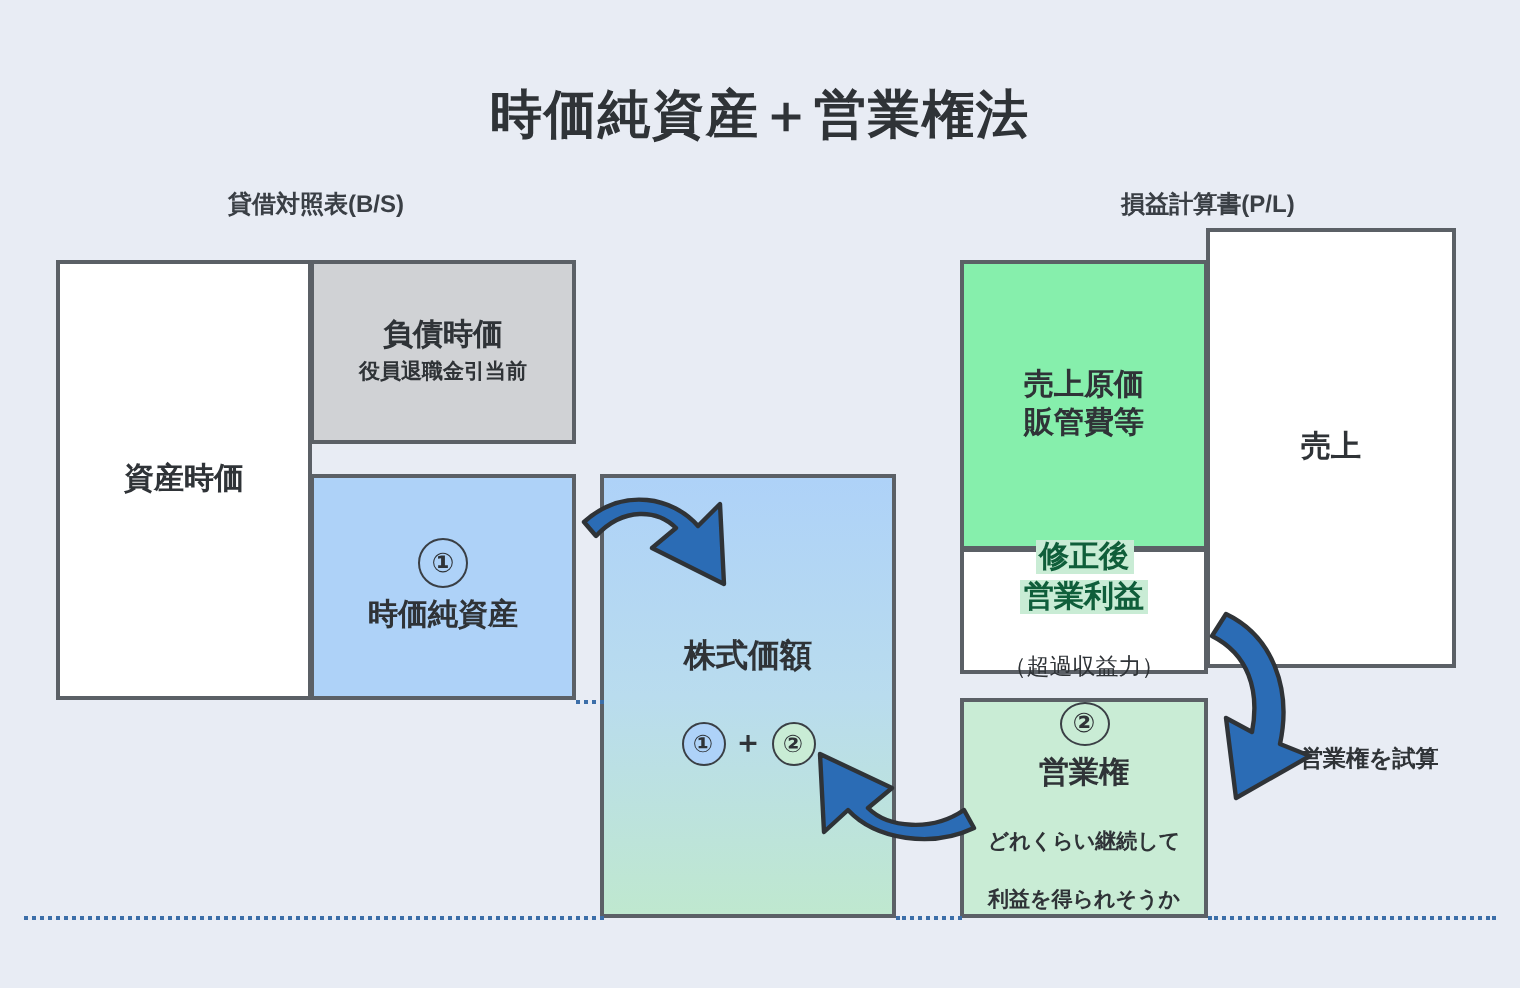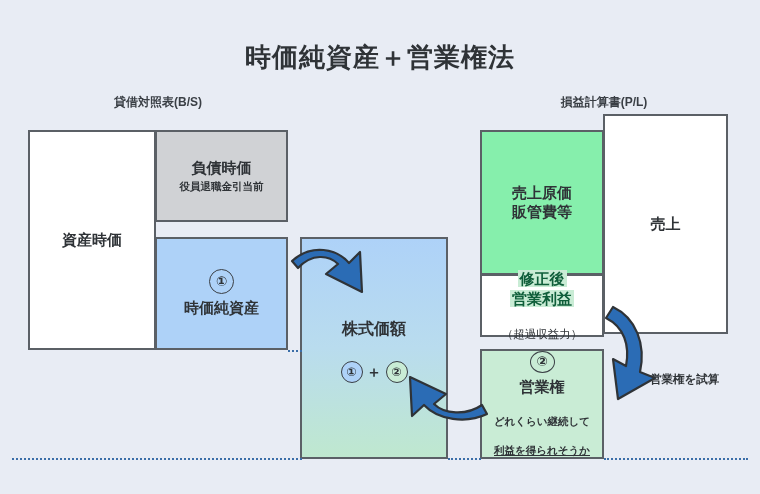--- a/index.html
+++ b/index.html
@@ -224,21 +224,21 @@
   <div class="box" id="pl-profit">
     <div><span class="hl">修正後</span></div>
     <div><span class="hl">営業利益</span></div>
     <div class="paren">（超過収益力）</div>
   </div>
 
   <div class="box" id="pl-goodwill">
     <span class="circ big">②</span>
     <div class="cell-title">営業権</div>
     <div class="cell-sub">どれくらい継続して</div>
-    <div class="cell-sub" style="margin-top:16px;text-decoration:underline;">利益を得られそうか</div>
+    <div class="cell-sub" style="margin-top:16px;">利益を得られそうか</div>
   </div>
 
   <div class="box" id="pl-sales">
     <div class="cell-title">売上</div>
   </div>
 
   <div class="dotline" id="dot-mid-left"></div>
   <div class="dotline" id="dot-bot-a"></div>
   <div class="dotline" id="dot-bot-b"></div>
   <div class="dotline" id="dot-bot-c"></div>

